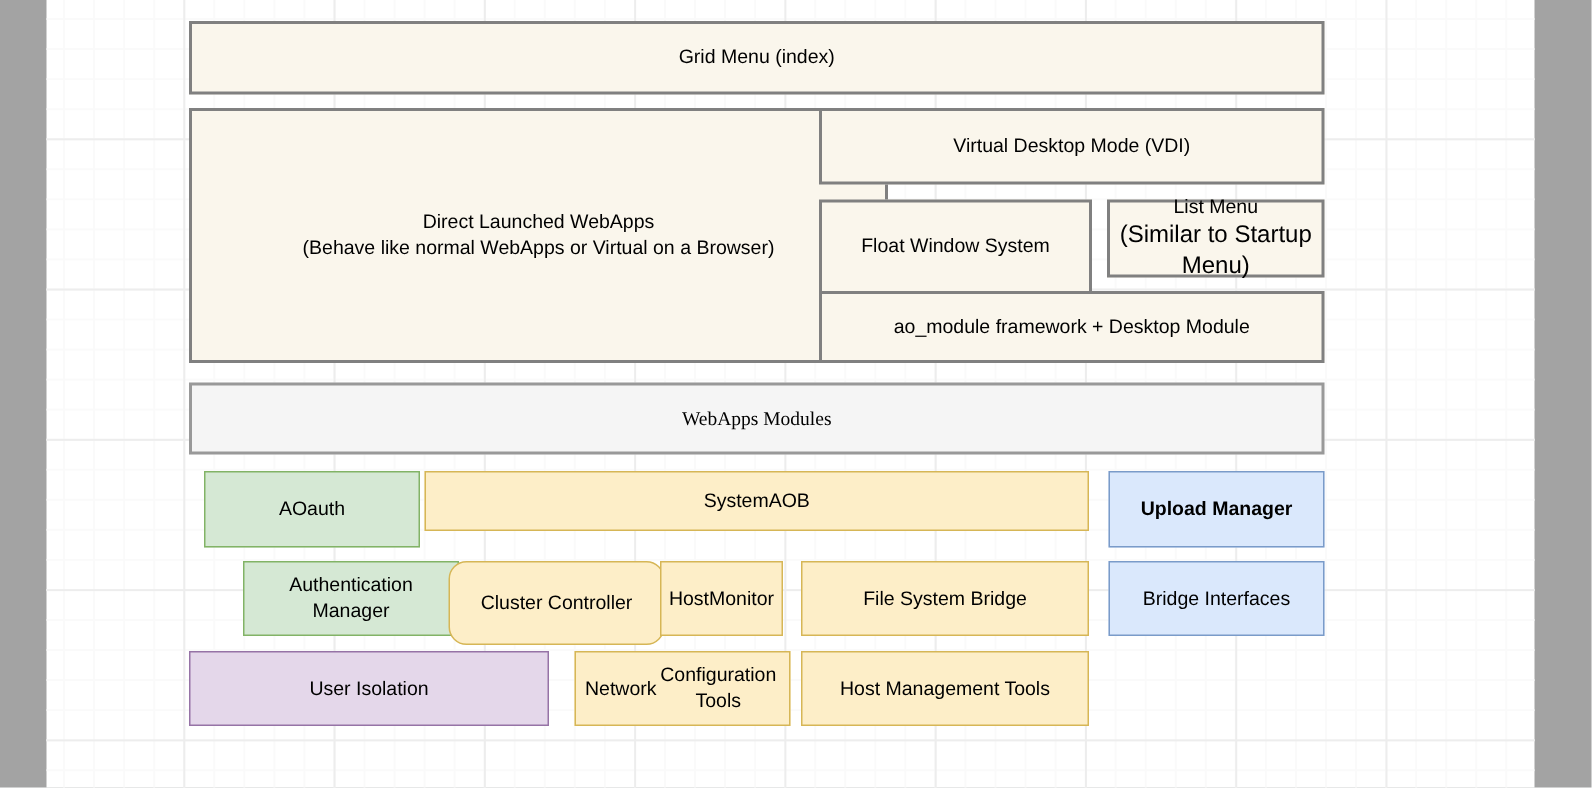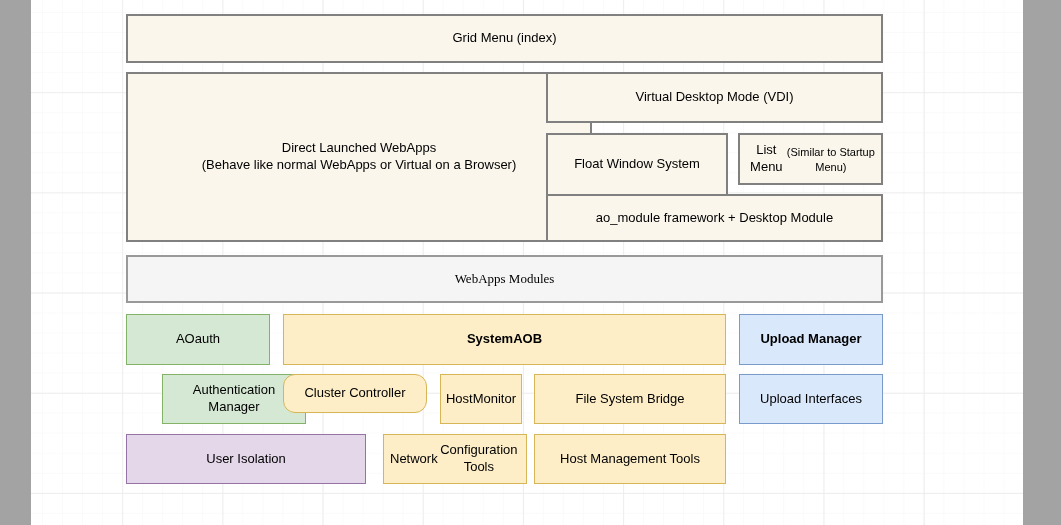--- a/index.html
+++ b/index.html
@@ -49,21 +49,21 @@
     justify-content: center;
     text-align: center;
     line-height: 1.28;
     color: #000000;
     font-size: 13px;
     padding: 2px 6px;
   }
   .node .lbl { display: block; }
   .node .sub {
     display: block;
-    font-size: 11px;
+    font-size: 16px;
     margin-top: 1px;
   }
   
   .pal-cream {
     background: #faf6ec;
     border: 2px solid #808080;
   }
   .pal-gray {
     background: #f5f5f5;
     border: 2px solid #999999;
@@ -102,65 +102,65 @@
   </div>
 
   <div class="node pal-cream" style="left:546px; top:72px; width:337px; height:51px;">
     <span class="lbl">Virtual Desktop Mode (VDI)</span>
   </div>
 
   <div class="node pal-cream" style="left:546px; top:133px; width:182px; height:63px;">
     <span class="lbl">Float Window System</span>
   </div>
 
-  <div class="node pal-cream" style="left:738px; top:133px; width:145px; height:52px; flex-direction:row;">
+  <div class="node pal-cream" style="left:738px; top:133px; width:145px; height:52px; flex-direction:column;">
     <span class="lbl">List Menu</span>
     <span class="sub">(Similar to Startup Menu)</span>
   </div>
 
   <div class="node pal-cream" style="left:546px; top:194px; width:337px; height:48px;">
     <span class="lbl">ao_module framework + Desktop Module</span>
   </div>
 
   <div class="node pal-gray" style="left:126px; top:255px; width:757px; height:48px;font-family:Liberation Serif, serif;">
     <span class="lbl">WebApps Modules</span>
   </div>
 
-  <div class="node pal-green" style="left:126px; top:314px; width:144px; height:51px;">
+  <div class="node pal-green" style="left:136px; top:314px; width:144px; height:51px;">
     <span class="lbl">AOauth</span>
   </div>
 
-  <div class="node pal-yellow" style="left:283px; top:314px; width:443px; height:51px;font-weight:bold;">
+  <div class="node pal-yellow" style="left:283px; top:314px; width:443px; height:40px;">
     <span class="lbl">SystemAOB</span>
   </div>
 
   <div class="node pal-blue" style="left:739px; top:314px; width:144px; height:51px;font-weight:bold;">
     <span class="lbl">Upload Manager</span>
   </div>
 
   <div class="node pal-green" style="left:126px; top:374px; width:144px; height:50px; flex-direction:column;margin-left:36px;">
     <span class="lbl">Authentication</span>
     <span class="lbl">Manager</span>
   </div>
 
-  <div class="node pal-yellow" style="left:283px; top:374px; width:144px; height:39px;border-radius:12px;">
+  <div class="node pal-yellow" style="left:299px; top:374px; width:144px; height:56px;border-radius:12px;">
     <span class="lbl">Cluster Controller</span>
   </div>
 
   <div class="node pal-yellow" style="left:440px; top:374px; width:82px; height:50px; flex-direction:row;">
     <span class="lbl">Host</span>
     <span class="lbl">Monitor</span>
   </div>
 
   <div class="node pal-yellow" style="left:534px; top:374px; width:192px; height:50px;">
     <span class="lbl">File System Bridge</span>
   </div>
 
   <div class="node pal-blue" style="left:739px; top:374px; width:144px; height:50px;">
-    <span class="lbl">Upload Interfaces</span>
+    <span class="lbl">Bridge Interfaces</span>
   </div>
 
   <div class="node pal-purple" style="left:126px; top:434px; width:240px; height:50px;">
     <span class="lbl">User Isolation</span>
   </div>
 
   <div class="node pal-yellow" style="left:383px; top:434px; width:144px; height:50px; flex-direction:row;">
     <span class="lbl">Network</span>
     <span class="lbl">Configuration Tools</span>
   </div>

